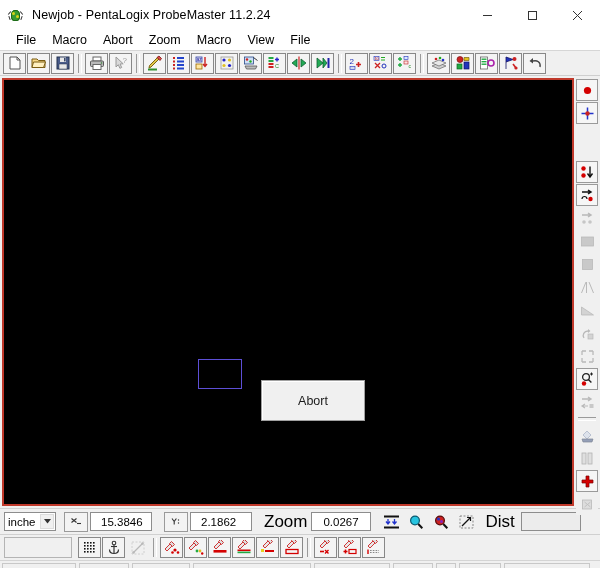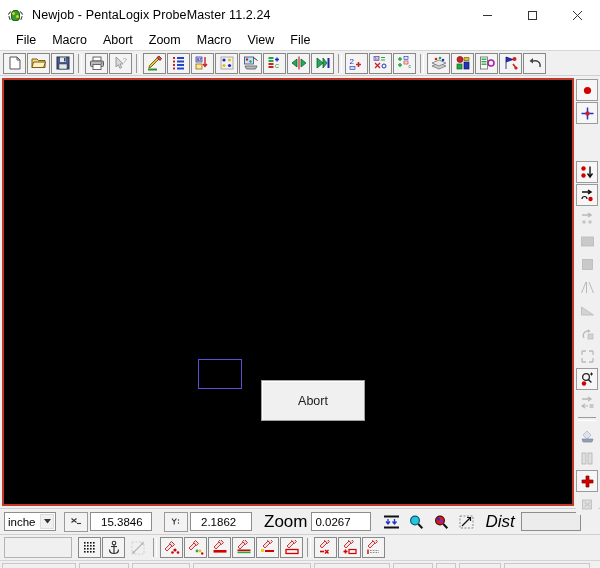--- a/index.html
+++ b/index.html
@@ -236,21 +236,21 @@
     font-size: 17px;
     margin-right: 4px;
     color: #000;
   }
   .zoom-field {
     width: 60px; height: 19px;
     border: 1px solid #8d8d8d;
     background: #ffffff;
     font-size: 11.5px;
     display: flex; align-items: center;
-    padding-left: 3px;
+    padding-left: 11px;
     box-sizing: border-box;
     margin-right: 8px;
   }
   .cb-btn {
     width: 24px; height: 21px;
     border: 1px solid transparent;
     background: #f0f0f0;
     display:flex; align-items:center; justify-content:center;
     margin-right: 1px;
     box-sizing: border-box;
@@ -714,21 +714,21 @@
     </svg>
   </div>
   <div class="cb-btn">
     <svg width="17" height="16" viewBox="0 0 17 16">
       <rect x="2" y="2" width="13" height="12" fill="none" stroke="#888" stroke-width="1" stroke-dasharray="2 1.5"></rect>
       <path d="M4 12l8-8" stroke="#111" stroke-width="1.2"></path>
       <path d="M9 3.5h3.5V7" fill="none" stroke="#111" stroke-width="1.2"></path>
     </svg>
   </div>
 
-  <div class="plain-lbl" style="margin-left:6px;font-style:italic;">Dist</div>
+  <div class="plain-lbl" style="margin-left:6px;">Dist</div>
   <div class="dist-field"></div>
 </div>
 
 <div id="toolbar-bottom">
 
   <div class="bb-blank"></div>
 
   <div class="tb-btn raised">
     <svg class="ico" width="16" height="16" viewBox="0 0 16 16">
       <g fill="#111">

